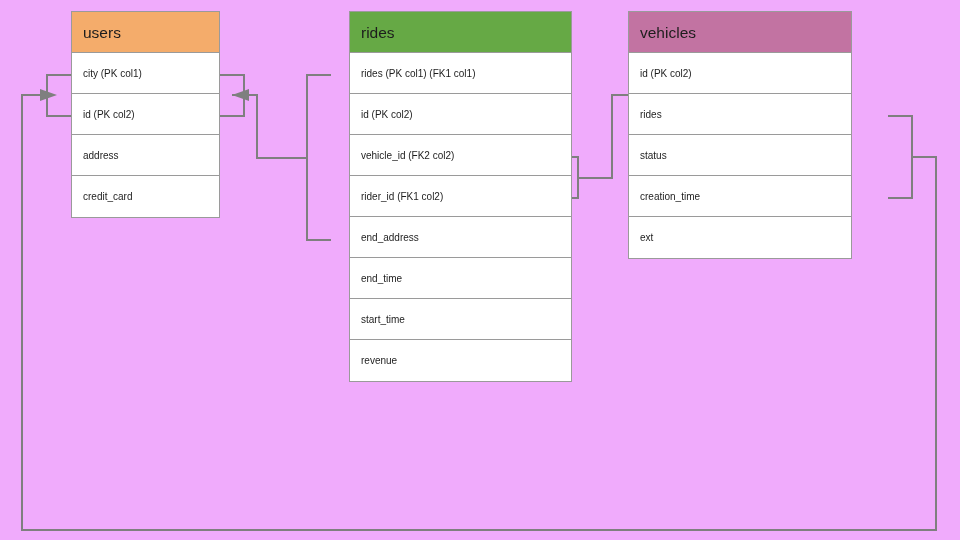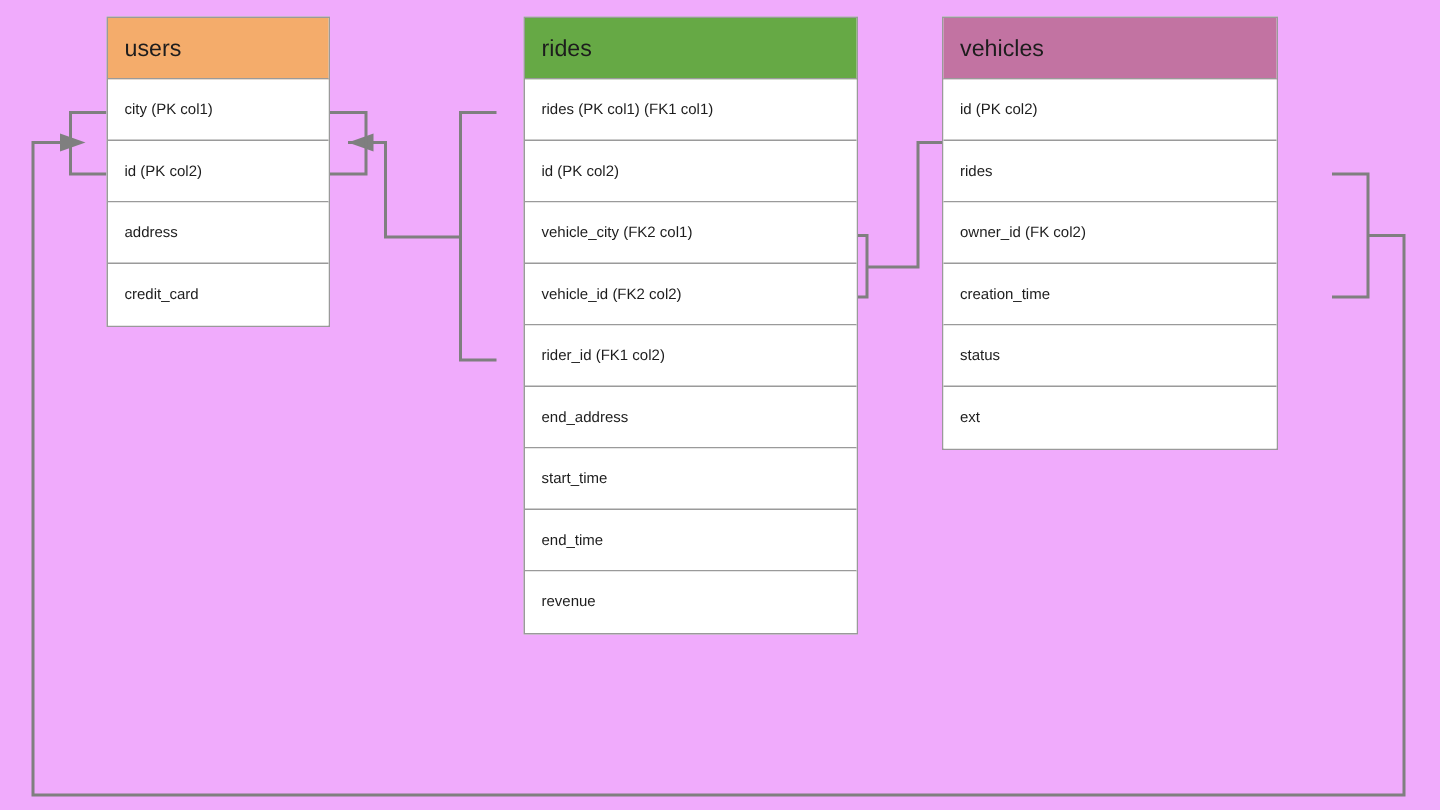--- a/index.html
+++ b/index.html
@@ -103,32 +103,30 @@
     <div class="er-row">city (PK col1)</div>
     <div class="er-row">id (PK col2)</div>
     <div class="er-row">address</div>
     <div class="er-row last">credit_card</div>
   </div>
 
   <div class="er-table" style="left:349px; top:11px; width:223px;">
     <div class="er-header" style="background:#66a945;">rides</div>
     <div class="er-row">rides (PK col1) (FK1 col1)</div>
     <div class="er-row">id (PK col2)</div>
-    <div class="er-row">vehicle_city (FK2 col1)</div>
     <div class="er-row">vehicle_id (FK2 col2)</div>
     <div class="er-row">rider_id (FK1 col2)</div>
     <div class="er-row">end_address</div>
+    <div class="er-row">end_time</div>
     <div class="er-row">start_time</div>
-    <div class="er-row">end_time</div>
     <div class="er-row last">revenue</div>
   </div>
 
   <div class="er-table" style="left:628px; top:11px; width:224px;">
     <div class="er-header" style="background:#c273a2;">vehicles</div>
     <div class="er-row">id (PK col2)</div>
     <div class="er-row">rides</div>
-    <div class="er-row">owner_id (FK col2)</div>
+    <div class="er-row">status</div>
     <div class="er-row">creation_time</div>
-    <div class="er-row">status</div>
     <div class="er-row last">ext</div>
   </div>
 
 </div>
 
 </body></html>

